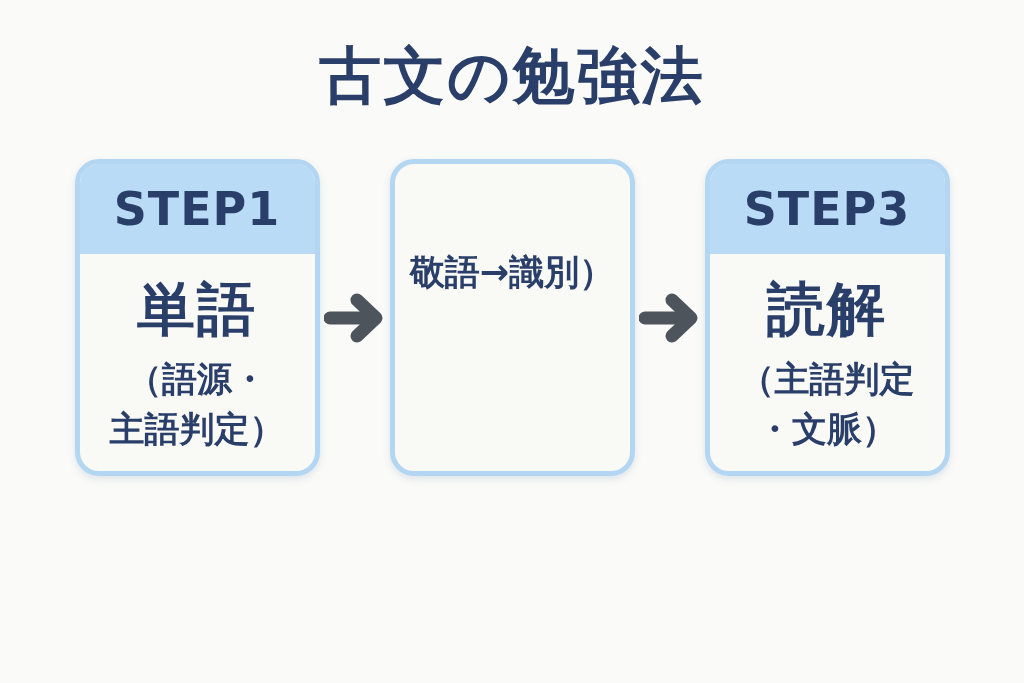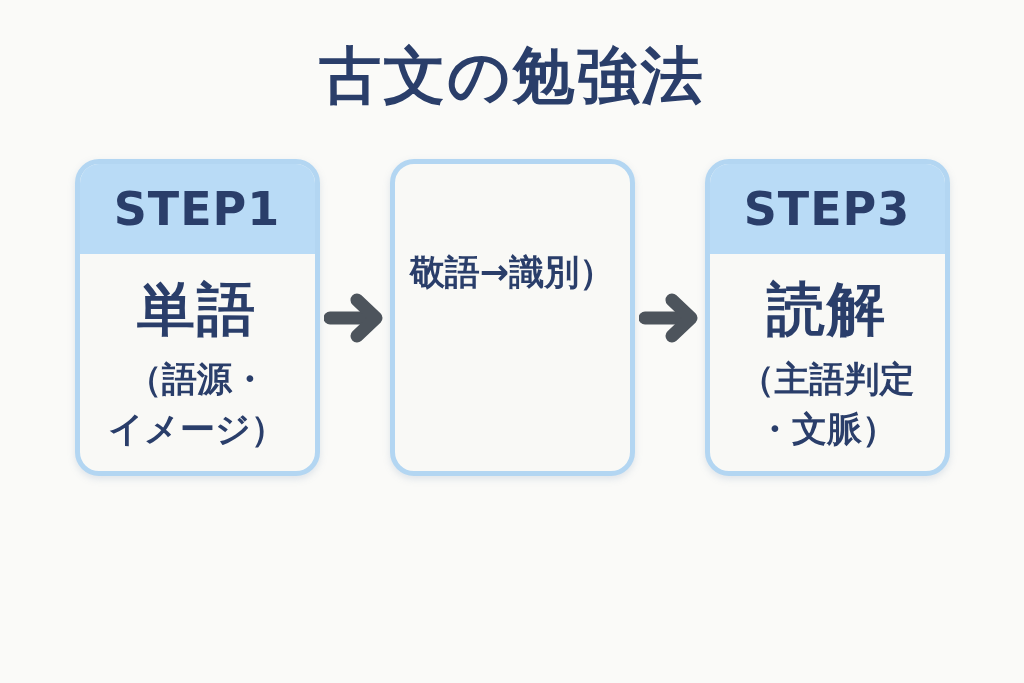--- a/index.html
+++ b/index.html
@@ -91,21 +91,21 @@
 <h1 class="page-title">古文の勉強法</h1>
 
 <div class="diagram">
 
   <div class="step-card">
     <div class="step-header">STEP1</div>
     <div class="step-body">
       <div class="step-heading">単語</div>
       <div class="step-sub">
         <span>（語源・</span><br>
-        <span>イメージ）</span>
+        <span>主語判定）</span>
       </div>
     </div>
   </div>
 
   <div class="arrow">
     <svg width="62" height="52" viewBox="0 0 62 52">
       <line x1="6" y1="26" x2="44" y2="26" stroke="#4d545c" stroke-width="13" stroke-linecap="round"></line>
       <polyline points="33,8 52,26 33,44" fill="none" stroke="#4d545c" stroke-width="13" stroke-linecap="round" stroke-linejoin="round"></polyline>
     </svg>
   </div>

